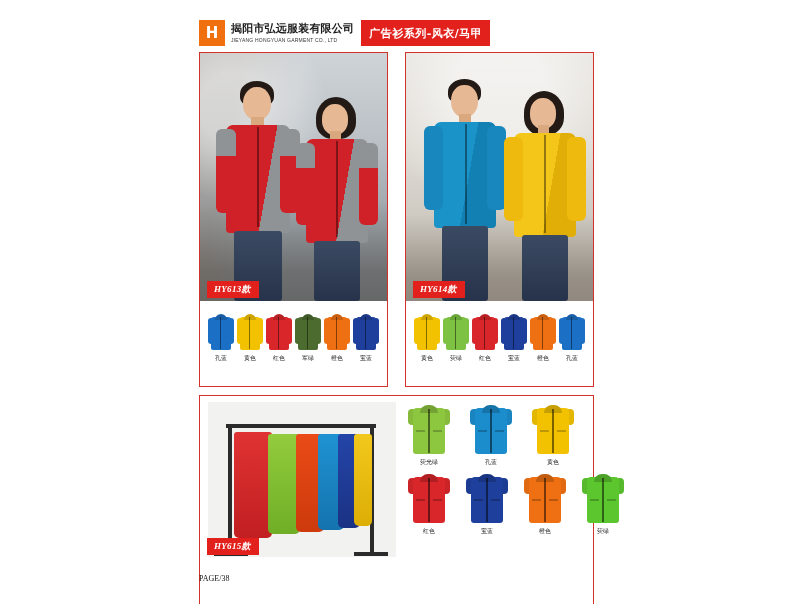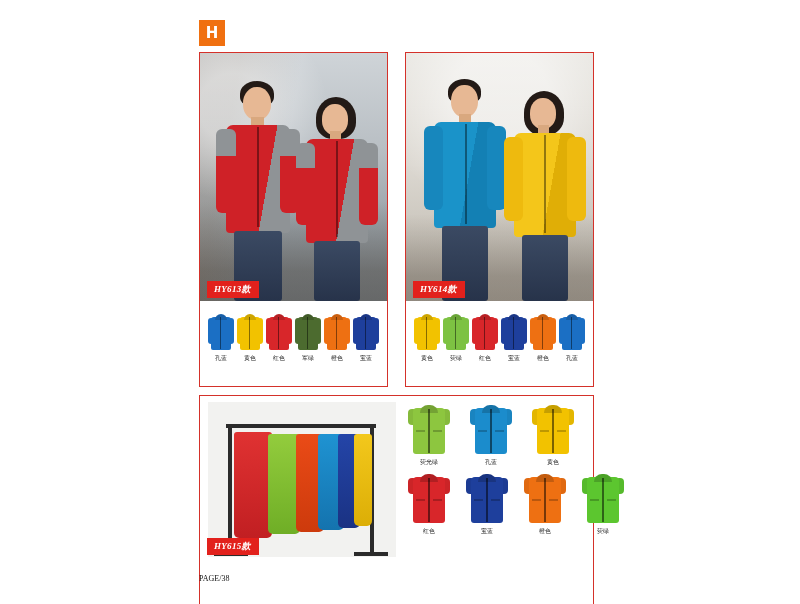--- a/index.html
+++ b/index.html
@@ -324,20 +324,25 @@
 </style>
 </head>
 <body>
 
 <div class="page">
 
   <div class="header">
     <div class="logo-box">
       <span class="logo-glyph">H</span>
     </div>
+    <div class="company">
+      <div class="company-cn">揭阳市弘远服装有限公司</div>
+      <div class="company-en">JIEYANG HONGYUAN GARMENT CO., LTD</div>
+    </div>
+    <div class="series-tag">广告衫系列-风衣/马甲</div>
   </div>
 
   <div class="panel" id="panel-top-left">
 
     <div class="photo" id="photo-left">
       <div class="scene bg-left"></div>
 
       <div class="person" style="left:14px; top:28px; width:86px; height:220px;">
         <div class="hair" style="left:26px; top:0px; width:34px; height:26px;"></div>
         <div class="head" style="left:29px; top:6px; width:28px; height:33px;"></div>

